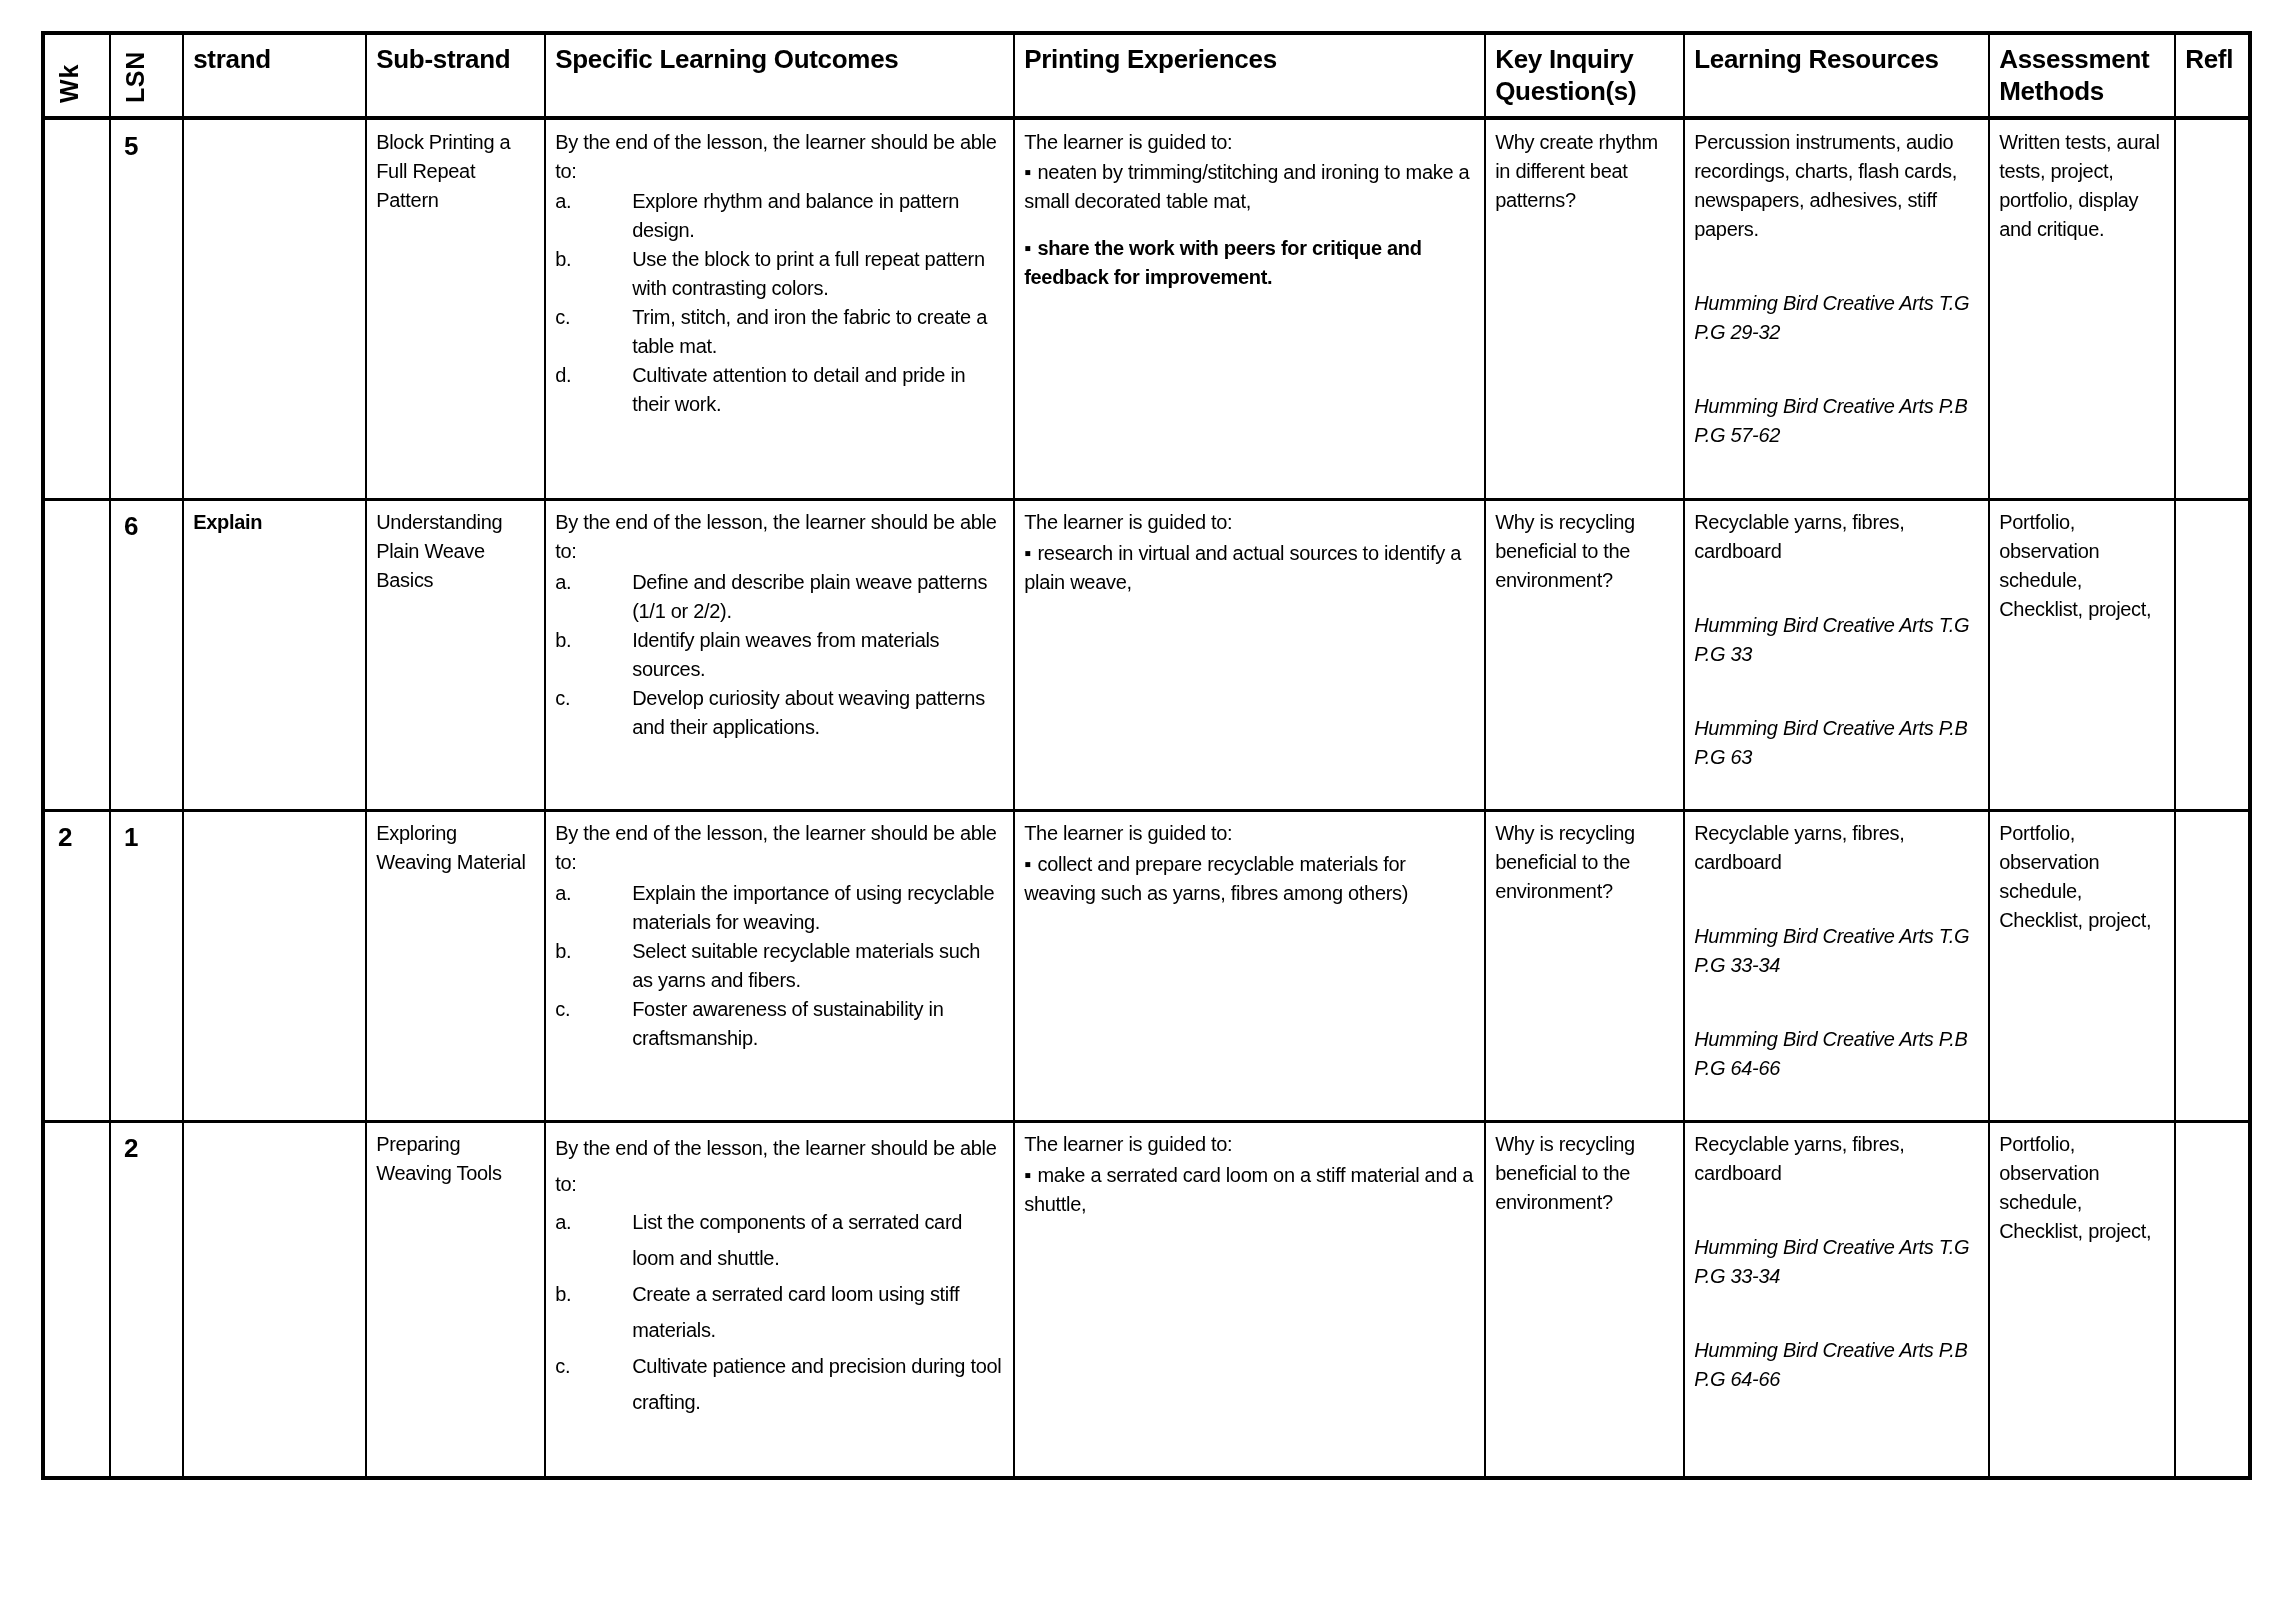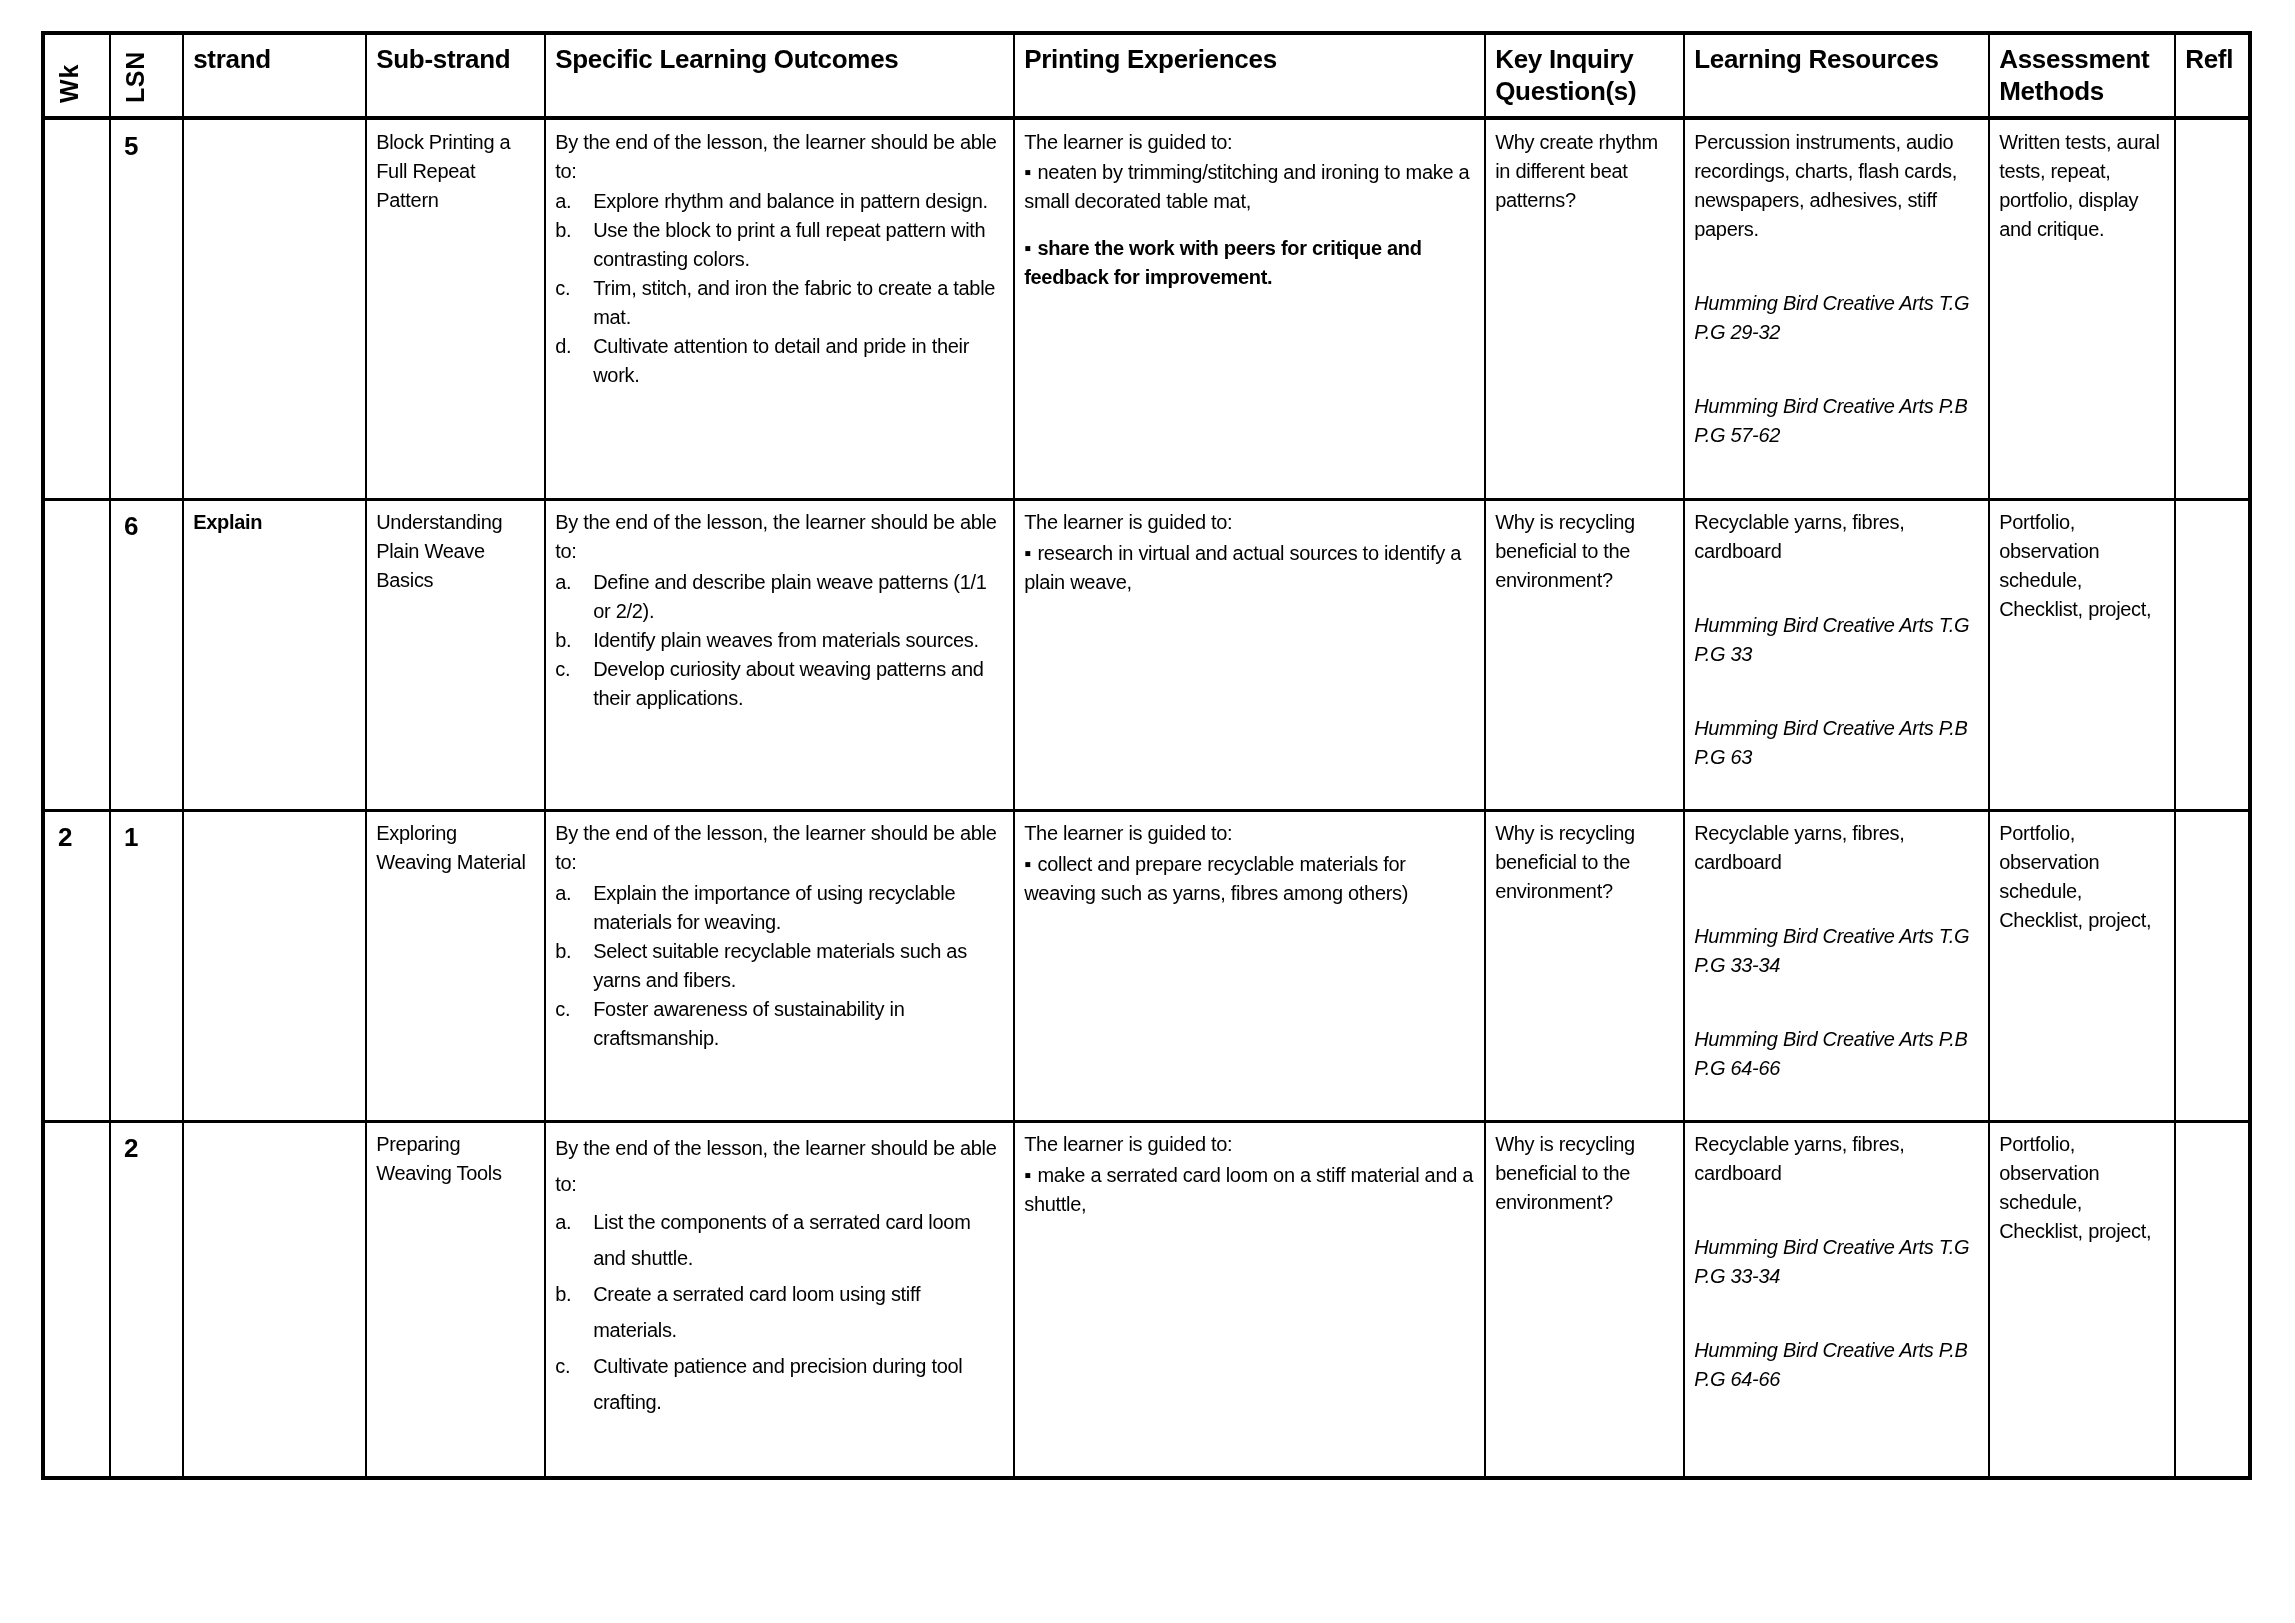--- a/index.html
+++ b/index.html
@@ -51,21 +51,21 @@
   tbody tr:nth-child(1){height:381px;}
   tbody tr:nth-child(2){height:311px;}
   tbody tr:nth-child(3){height:311px;}
   tbody tr:nth-child(4){height:357px;}
 
   td.c-wk,td.c-lsn{font-weight:bold;font-size:26px;padding-left:13px;}
   td.c-strand{font-weight:bold;}
   .intro{margin:0 0 1.3px 0;}
   .li{display:flex;align-items:flex-start;}
   .li .m{flex:0 0 38px;}
-  .li .t{flex:1 1 auto;}
+  .li .t{flex:1 1 auto;margin-left:39px;}
   .exp-bullet + .exp-bullet{margin-top:0.9em;font-weight:bold;}
   .exp-bullet .sq{margin-right:6.5px;}
   .res-it{font-style:italic;margin-top:45px;}
   
   tbody tr:nth-child(4) td.c-out{line-height:1.8;}
 
   .footer{margin:51px 46px 0 59px;}
   .footer-rule{height:3.9px;width:2179px;}
   .footer-text{margin-top:19.6px;font-size:26px;letter-spacing:0;}
   .pg-num{font-weight:bold;font-size:27.5px;}
@@ -133,21 +133,21 @@
             <div class="intro">The learner is guided to:</div>
             <div class="exp-bullet"><span class="sq">▪</span>neaten by trimming/stitching and ironing to make a small decorated table mat,</div>
             <div class="exp-bullet"><span class="sq">▪</span>share the work with peers for critique and feedback for improvement.</div>
           </td>
           <td class="c-inq">Why create rhythm in different beat patterns?</td>
           <td class="c-res">
             <div class="res-plain">Percussion instruments, audio recordings, charts, flash cards, newspapers, adhesives, stiff papers.</div>
             <div class="res-it">Humming Bird Creative Arts T.G P.G 29-32</div>
             <div class="res-it">Humming Bird Creative Arts P.B P.G 57-62</div>
           </td>
-          <td class="c-asm">Written tests, aural tests, repeat, portfolio, display and critique.</td>
+          <td class="c-asm">Written tests, aural tests, project, portfolio, display and critique.</td>
           <td class="c-refl"></td>
         </tr>
         <tr>
           <td class="c-wk"></td>
           <td class="c-lsn">6</td>
           <td class="c-strand">Explain</td>
           <td class="c-sub">Understanding Plain Weave Basics</td>
           <td class="c-out">
             <div class="intro">By the end of the lesson, the learner should be able to:</div>
             <div class="li">

